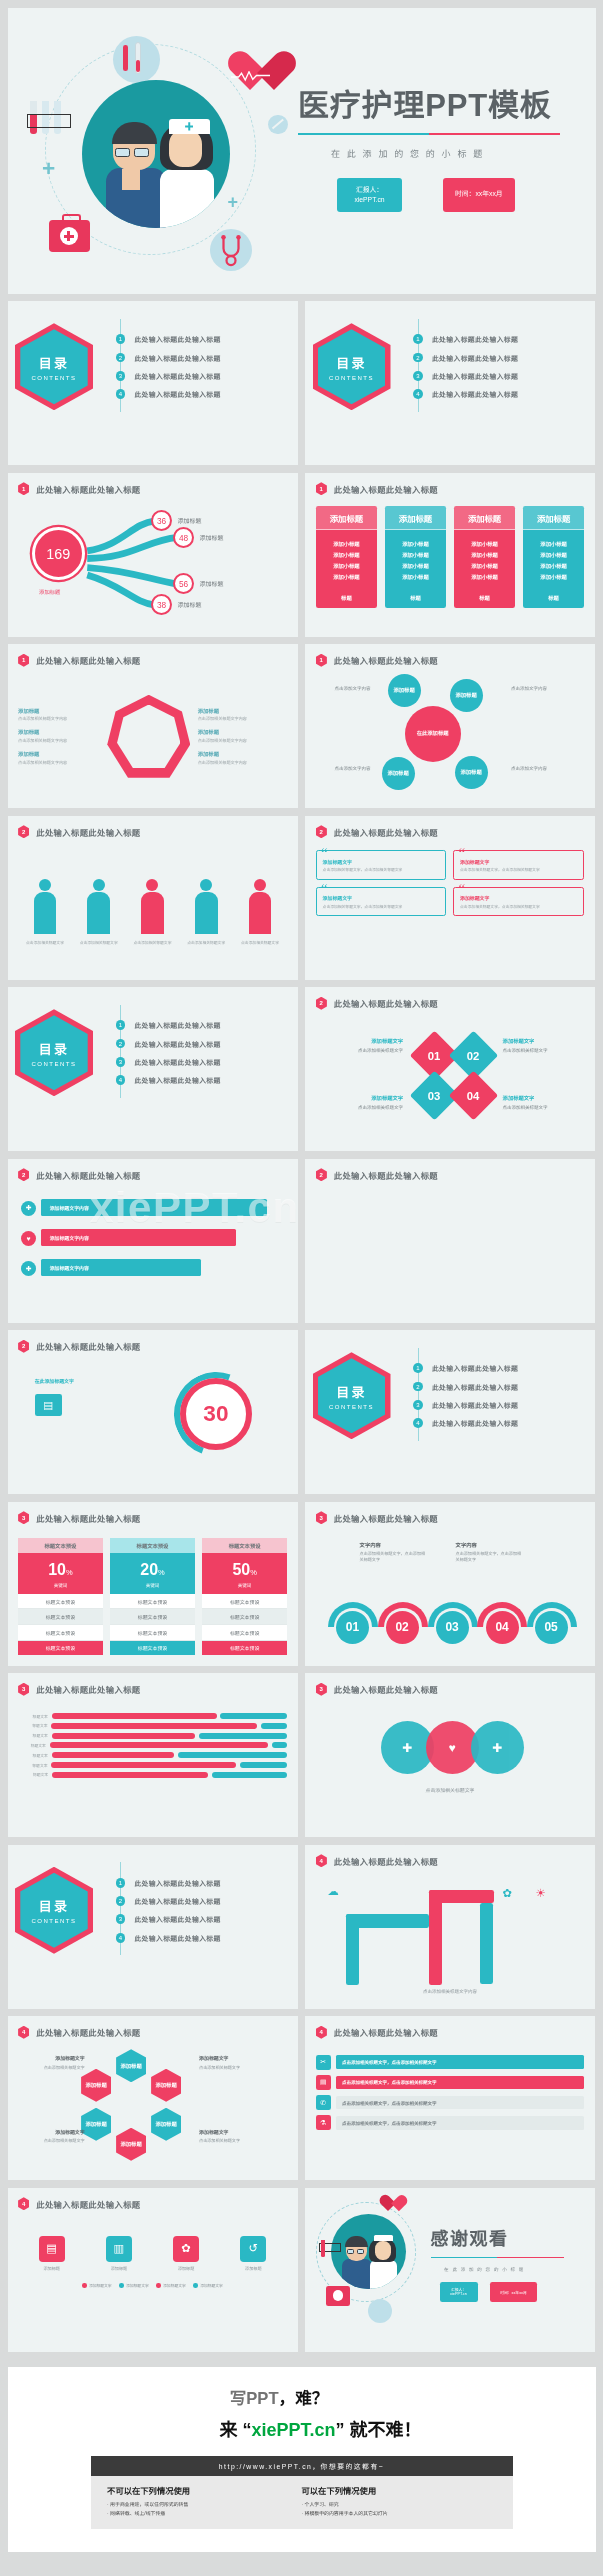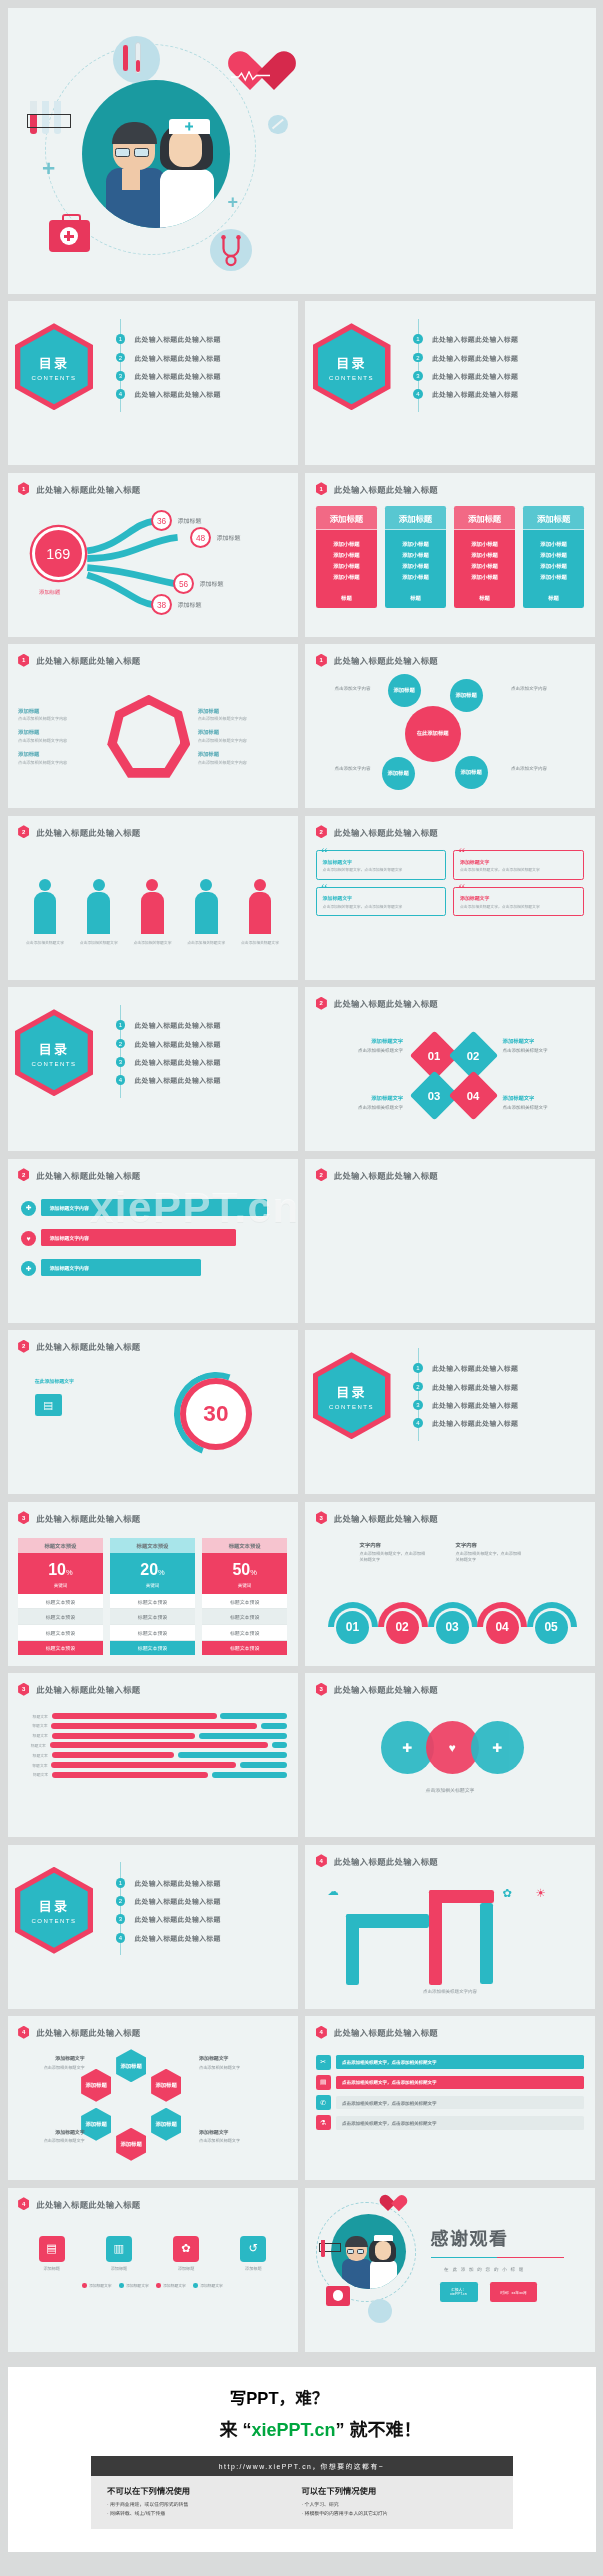--- a/index.html
+++ b/index.html
@@ -328,21 +328,21 @@
   .ty-sub { font-size: 4.5px; color: #7d868a; letter-spacing: 3.8px; margin-left: 13.6px; }
   .ty-btns { display: flex; gap: 12px; margin-top: 10.6px; margin-left: 9px; }
   .ty-btn { color: #fff; font-size: 3.8px; border-radius: 2.3px; padding: 4.5px 10.6px; text-align:center;}
 
   
   .footer-ad {
     width: 588px; margin: 7.5px auto 15px; background: #fff; padding: 18px 0 22.6px;
     text-align: center;
   }
   .ad-l1 { font-size: 16.6px; font-weight: bold; color: #111; margin-left: -45px; }
-  .ad-l1 .red { color: #000000; }
+  .ad-l1 .red { color: #737373; }
   .ad-l2 { font-size: 18px; font-weight: bold; color: #111; margin-top: 6px; margin-left: 38px; }
   .ad-l2 .green { color: #00a63f; }
   .ad-box { width: 422px; margin: 15px auto 0; background: #e9e9e9; }
   .ad-bar { background: #3b3b3b; color: #fff; font-size: 6.8px; letter-spacing: 1.5px; padding: 5.3px 0; }
   .ad-cols { display: flex; padding: 7.5px 16.6px 10.6px; text-align: left; }
   .ad-col { flex: 1; }
   .ad-col h4 { font-size: 8.3px; color: #222; margin-bottom: 4.5px; }
   .ad-col li { font-size: 4.9px; color: #444; list-style: none; margin: 2.3px 0; }
   .ad-col li::before { content: "· "; }
   .watermark {
@@ -401,20 +401,37 @@
         </div>
       <div class="steth">
         <svg viewBox="0 0 56 56" width="42" height="42">
             <path d="M18 12v14a10 10 0 0 0 20 0V12" fill="none" stroke="#e8375c" stroke-width="3"></path>
             <circle cx="18" cy="11" r="3" fill="#e8375c"></circle>
             <circle cx="38" cy="11" r="3" fill="#e8375c"></circle>
             <circle cx="28" cy="42" r="6" fill="none" stroke="#e8375c" stroke-width="3"></circle>
           </svg>
       </div>
     </div>
+    <div class="hero-text">
+      <div class="hero-title">医疗护理PPT模板</div>
+      <div class="hero-rule">
+          <span class="l"></span>
+          <span class="r"></span>
+        </div>
+      <div class="hero-sub">在此添加的您的小标题</div>
+      <div class="hero-btns">
+        <div class="hero-btn teal">
+          <div>汇报人：</div>
+          <div>xiePPT.cn</div>
+        </div>
+        <div class="hero-btn pink">
+          <div style="padding:4.5px 0;">时间：xx年xx月</div>
+        </div>
+      </div>
+    </div>
   </div>
 
   <div class="grid">
 
     <div class="slide">
       <div class="contents-wrap">
         <div class="hexbadge">
           <div class="outer"></div>
             <div class="inner"></div>
           <div class="txt">
@@ -486,21 +503,21 @@
             <path d="M92 76 C150 76 170 52 212 48" stroke="#2ab8c4" stroke-width="9" fill="none"></path>
             <path d="M92 88 C150 92 175 104 212 110" stroke="#2ab8c4" stroke-width="9" fill="none"></path>
             <path d="M92 98 C140 112 152 134 182 138" stroke="#2ab8c4" stroke-width="9" fill="none"></path>
           </svg>
           <div class="big-circle">169</div>
           <div class="big-label">添加标题</div>
           <div class="node" style="left:133px;top:9px;">
               <span class="c">36</span>
               <span class="l">添加标题</span>
             </div>
-          <div class="node" style="left:172px;top:26px;">
+          <div class="node" style="left:155px;top:26px;">
               <span class="c">48</span>
               <span class="l">添加标题</span>
             </div>
           <div class="node" style="left:155px;top:72px;">
               <span class="c">56</span>
               <span class="l">添加标题</span>
             </div>
           <div class="node" style="left:133px;top:93px;">
               <span class="c">38</span>
               <span class="l">添加标题</span>

